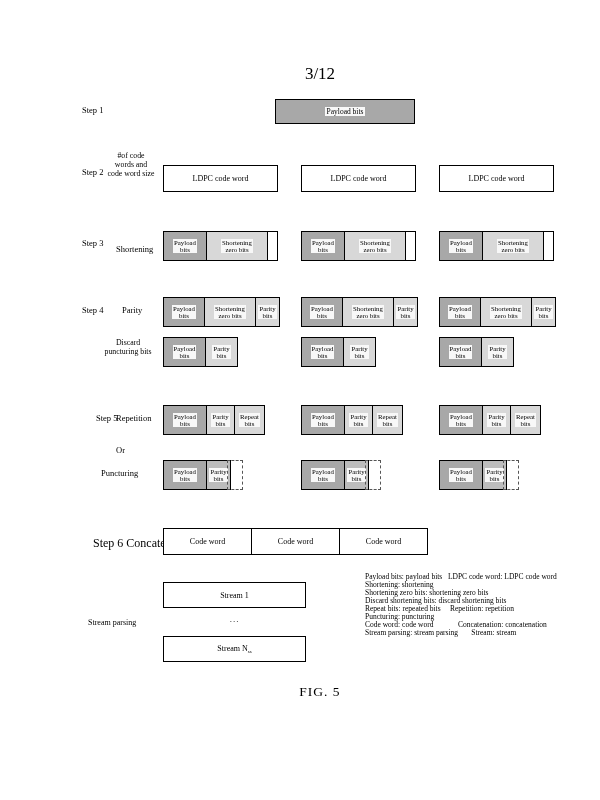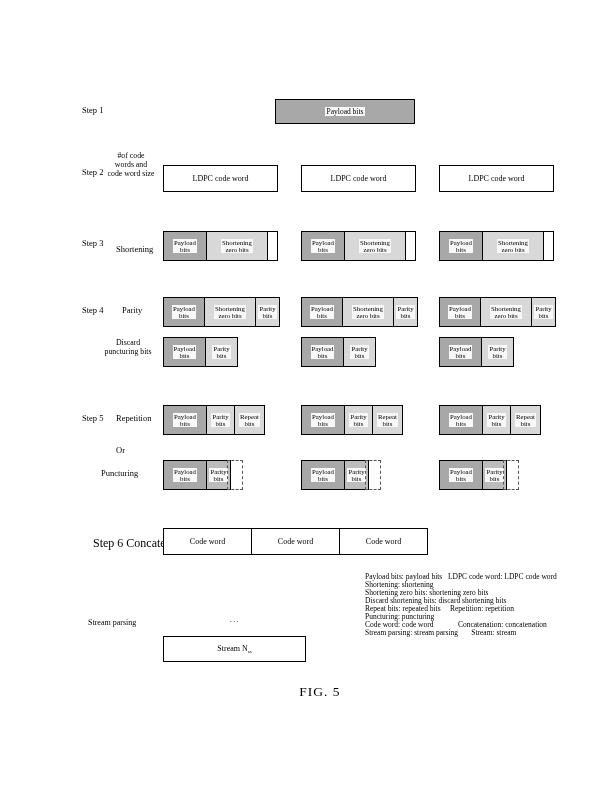--- a/index.html
+++ b/index.html
@@ -30,20 +30,21 @@
   .legend { font-size:7.5px; line-height:8px;margin-left:48px; }
   .legend div { white-space:pre; }
   .ellipsis { font-size:9px; text-align:center; letter-spacing:1px; }
   sub.ss { font-size:5px; vertical-align:-1.5px; }
 </style>
 </head>
 <body>
 
 <div class="sheet">
 
+  <div class="abs title" style="left:260px; top:64px; width:120px;">3/12</div>
 
   <div class="abs lbl" style="left:82px; top:105px;">Step 1</div>
   <div class="abs bar" style="left:275px; top:99px; width:140px; height:25px;">
     <span class="patch">Payload bits</span>
   </div>
 
   <div class="abs lbl" style="left:82px; top:167px;">Step 2</div>
   <div class="abs small center pre" style="left:97px; top:151px; width:68px; line-height:9px;">#of code
 words and
 code word size</div>
@@ -164,21 +165,21 @@
     <div class="seg dark" style="width:41px;">
         <span class="patch">Payload
 bits</span>
       </div>
     <div class="seg light" style="flex:1;">
         <span class="patch">Parity
 bits</span>
       </div>
   </div>
 
-  <div class="abs lbl" style="left:82px; top:413px;">Step 5</div>
+  <div class="abs lbl" style="left:96px; top:413px;">Step 5</div>
   <div class="abs lbl" style="left:116px; top:413px;">Repetition</div>
   <div class="abs group" style="left:163px; top:405px; width:102px; height:30px;">
     <div class="seg dark" style="width:42px;">
         <span class="patch">Payload
 bits</span>
       </div>
     <div class="seg light" style="width:28px;">
         <span class="patch">Parity
 bits</span>
       </div>
@@ -262,20 +263,23 @@
       </div>
     <div class="cell">
         <span>Code word</span>
       </div>
     <div class="cell">
         <span>Code word</span>
       </div>
   </div>
 
   <div class="abs" style="left:88px; top:618px; font-size:8px;">Stream parsing</div>
+  <div class="abs wbox" style="left:163px; top:582px; width:143px; height:26px;">
+      <span>Stream 1</span>
+    </div>
   <div class="abs ellipsis" style="left:163px; top:614px; width:143px;">...</div>
   <div class="abs wbox" style="left:163px; top:636px; width:143px; height:26px;">
     <span><span>Stream N</span><sub class="ss">ss</sub></span>
   </div>
 
   <div class="abs legend" style="left:317px; top:573px; width:250px;">
     <div>Payload bits: payload bits   LDPC code word: LDPC code word</div>
     <div>Shortening: shortening</div>
     <div>Shortening zero bits: shortening zero bits</div>
     <div>Discard shortening bits: discard shortening bits</div>

